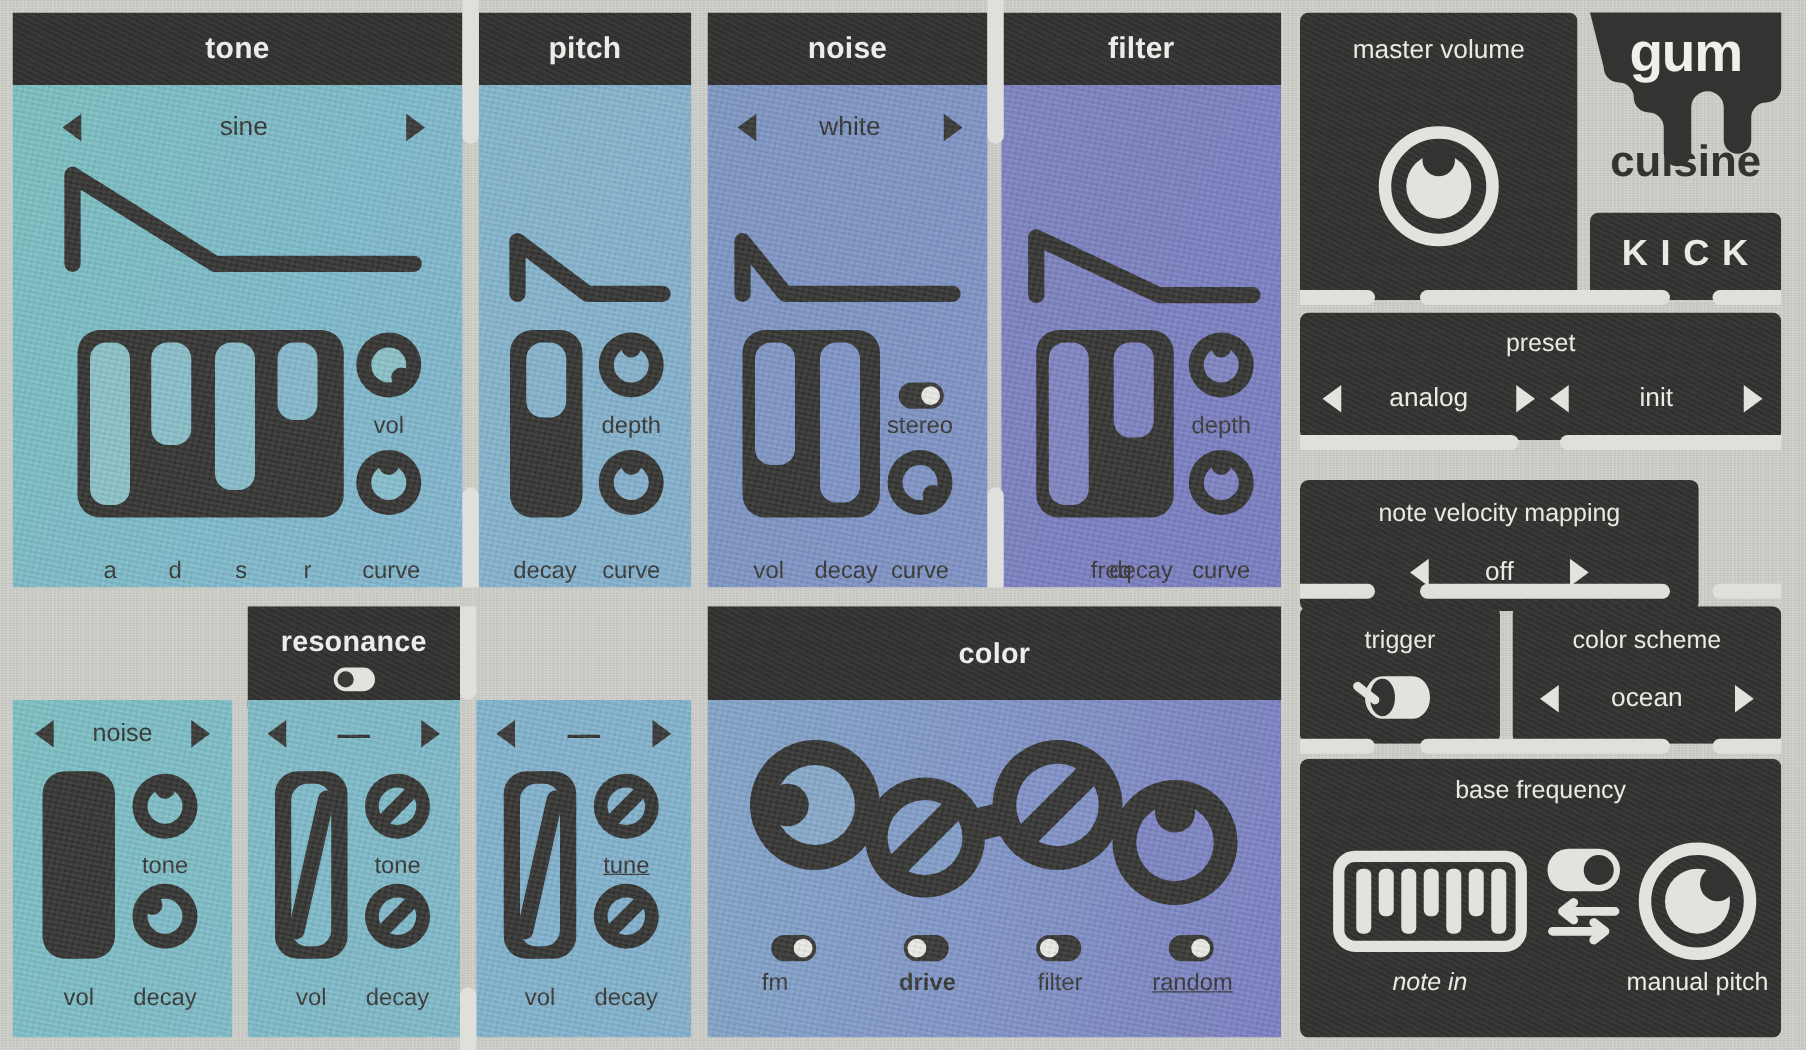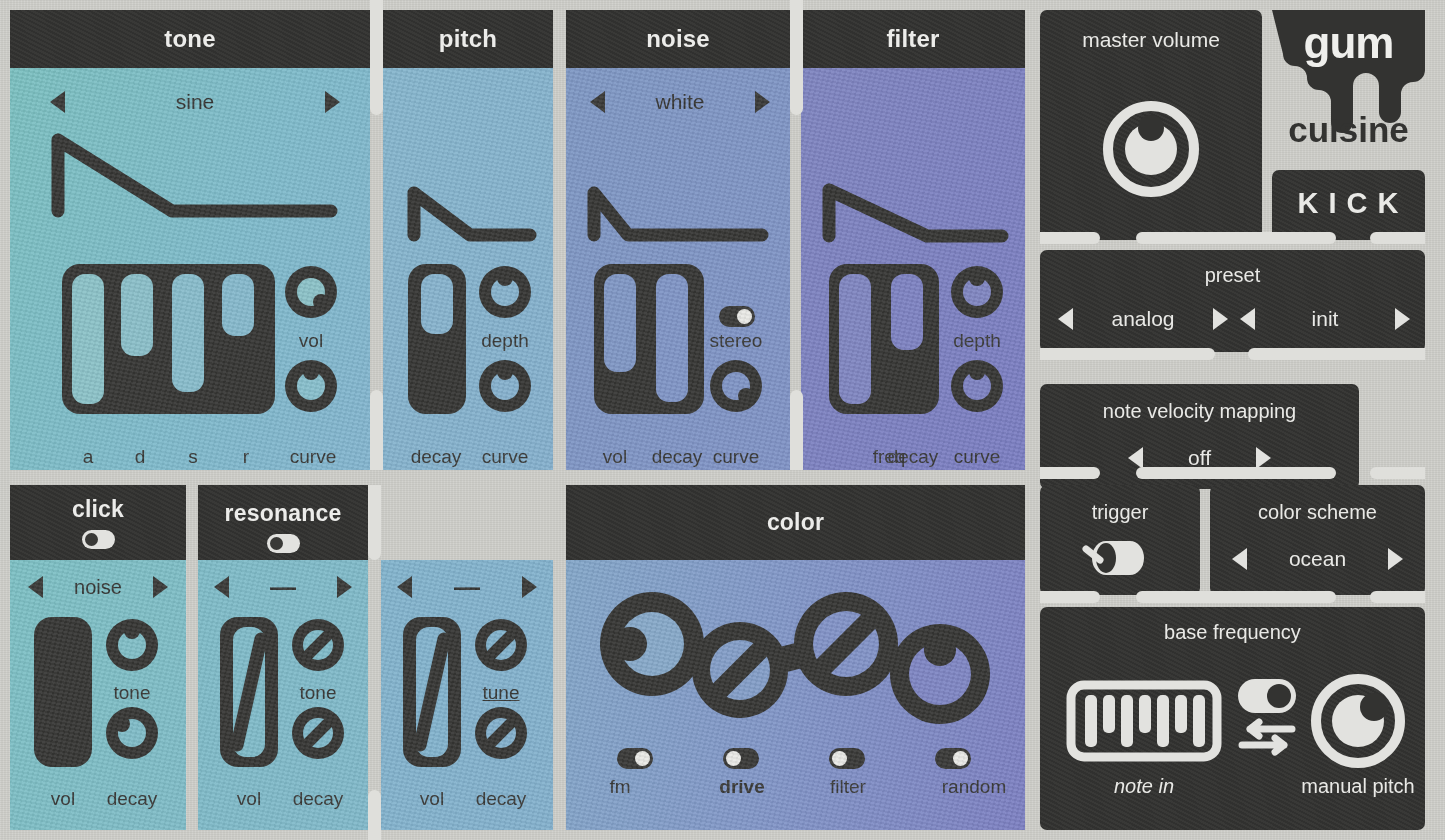--- a/index.html
+++ b/index.html
@@ -218,26 +218,20 @@
         <circle cx="28" cy="14" r="8" fill="#363634"></circle>
       </svg>
 
       <div class="lbl" style="left:48px;top:378px;margin-left:40px;">freq</div>
       <div class="lbl" style="left:112px;top:378px;">decay</div>
       <div class="lbl" style="left:176px;top:378px;">curve</div>
     </div>
   </div>
 
   <div class="panel" style="left:10px;top:485px;width:176px;height:345px;">
-    <div class="phead" style="height:75px;">
-      <span class="ttl" style="font-size:23px;">click</span>
-      <span class="tog lt" style="position:relative;margin-top:7px;width:33px;height:19px;display:inline-block;">
-        <span class="kn" style="width:13px;height:13px;left:3px;top:3px;"></span>
-      </span>
-    </div>
     <div class="pbody grain" style="top:75px;height:270px;background:linear-gradient(115deg,#7dc0c4 0%,#80bcc8 100%);">
       <div class="sel" style="left:18px;right:18px;top:14px;height:26px;">
         <span class="tri l"></span>
         <span class="v dark" style="font-size:20px;">noise</span>
         <span class="tri r"></span>
       </div>
 
       <svg style="position:absolute;left:24px;top:57px;" width="58" height="150" viewBox="0 0 58 150">
         <rect x="0" y="0" width="58" height="150" rx="18" fill="#363634"></rect>
       </svg>
@@ -368,21 +362,21 @@
       <div class="lbl" style="left:176px;top:216px;font-weight:bold;">drive</div>
 
       <div class="tog dk" style="left:263px;top:188px;width:36px;height:21px;">
         <span class="kn" style="width:15px;height:15px;left:3px;top:3px;"></span>
       </div>
       <div class="lbl" style="left:282px;top:216px;">filter</div>
 
       <div class="tog dk" style="left:369px;top:188px;width:36px;height:21px;">
         <span class="kn" style="width:15px;height:15px;right:3px;top:3px;"></span>
       </div>
-      <div class="lbl" style="left:408px;top:216px;">random</div>
+      <div class="lbl" style="left:388px;top:216px;text-decoration:underline;">random</div>
     </div>
   </div>
 
   <div class="rblk" style="left:1040px;top:10px;width:222px;height:230px;">
     <div class="rttl" style="top:18px;font-size:21px;">master volume</div>
     <svg style="position:absolute;left:64px;top:92px;" width="94" height="94" viewBox="0 0 94 94">
       <circle cx="47" cy="47" r="43" fill="none" stroke="#e2e2df" stroke-width="10"></circle>
       <circle cx="47" cy="47" r="26" fill="#e2e2df"></circle>
       <circle cx="47" cy="26" r="13" fill="#333331"></circle>
     </svg>

